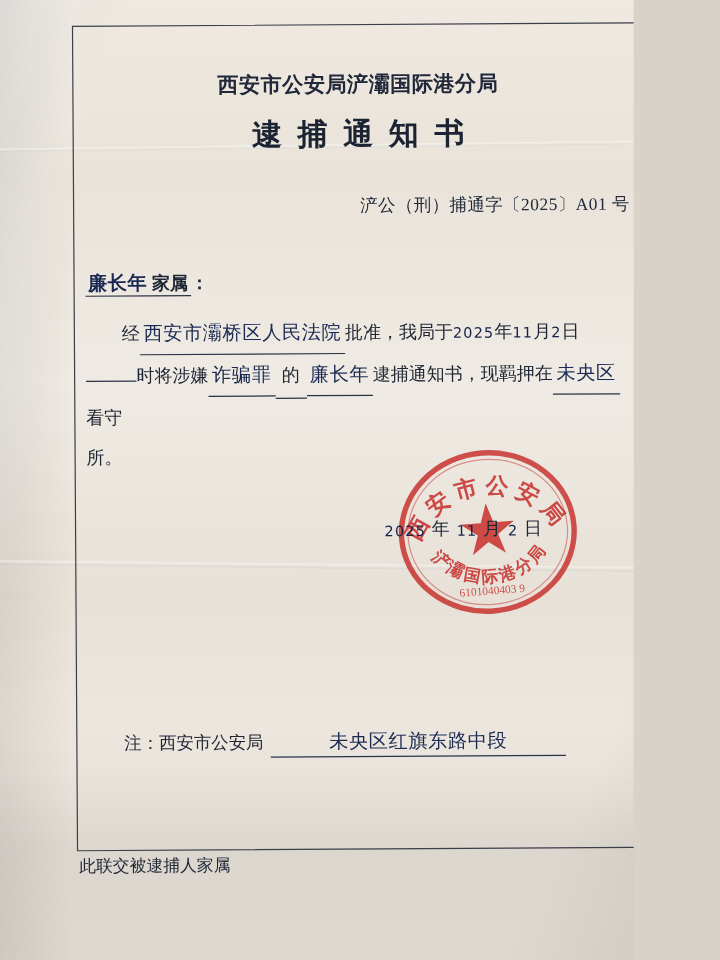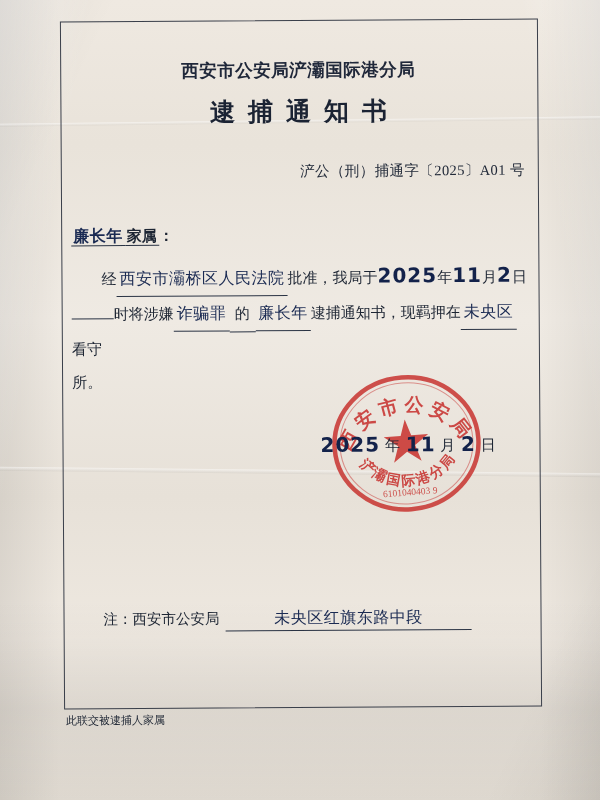--- a/index.html
+++ b/index.html
@@ -8,21 +8,21 @@
   }
   body {
     width: 600px;
     height: 800px;
     overflow: hidden;
     font-family: "Liberation Serif", serif;
     background: #d8d2c8;
   }
   #page {
     position: relative;
-    width: 600px;
+    width: 528px;
     height: 800px;
     background:
       linear-gradient(115deg, rgba(0,0,0,0.06) 0%, rgba(255,255,255,0.0) 12%, rgba(255,255,255,0.0) 88%, rgba(0,0,0,0.05) 100%),
       linear-gradient(180deg, #efe9e1 0%, #e9e3da 18%, #efeae3 40%, #e7e1d8 62%, #eee8e0 80%, #e2dcd3 100%);
     overflow: hidden;
   }
   
   .crease {
     position: absolute;
     pointer-events: none;
@@ -143,22 +143,22 @@
   }
   .hand {
     font-family: "DejaVu Sans", sans-serif;
     color: #1a2a52;
     font-size: 16px;
     letter-spacing: 0.5px;
   }
   .hand-big {
     font-family: "DejaVu Sans", sans-serif;
     color: #13224a;
-    font-size: 20px;
-    font-weight: bold;
+    font-size: 12px;
+    font-weight: normal;
     letter-spacing: 1px;
   }
 
   .sign-date {
     position: absolute;
     top: 412px;
     left: 258px;
     font-size: 15px;
     color: #1d2533;
     letter-spacing: 1px;
@@ -189,21 +189,21 @@
     min-width: 246px;
     text-align: center;
     padding-bottom: 1px;
     margin-left: 6px;
   }
 
   .footer {
     position: absolute;
     left: 66px;
     top: 713px;
-    font-size: 11px;
+    font-size: 14px;
     color: #1d2533;
     transform: rotate(-0.35deg);
   }
 
   .seal-text {
     font-family: "Liberation Serif", serif;
   }
 </style>
 </head>
 <body>

